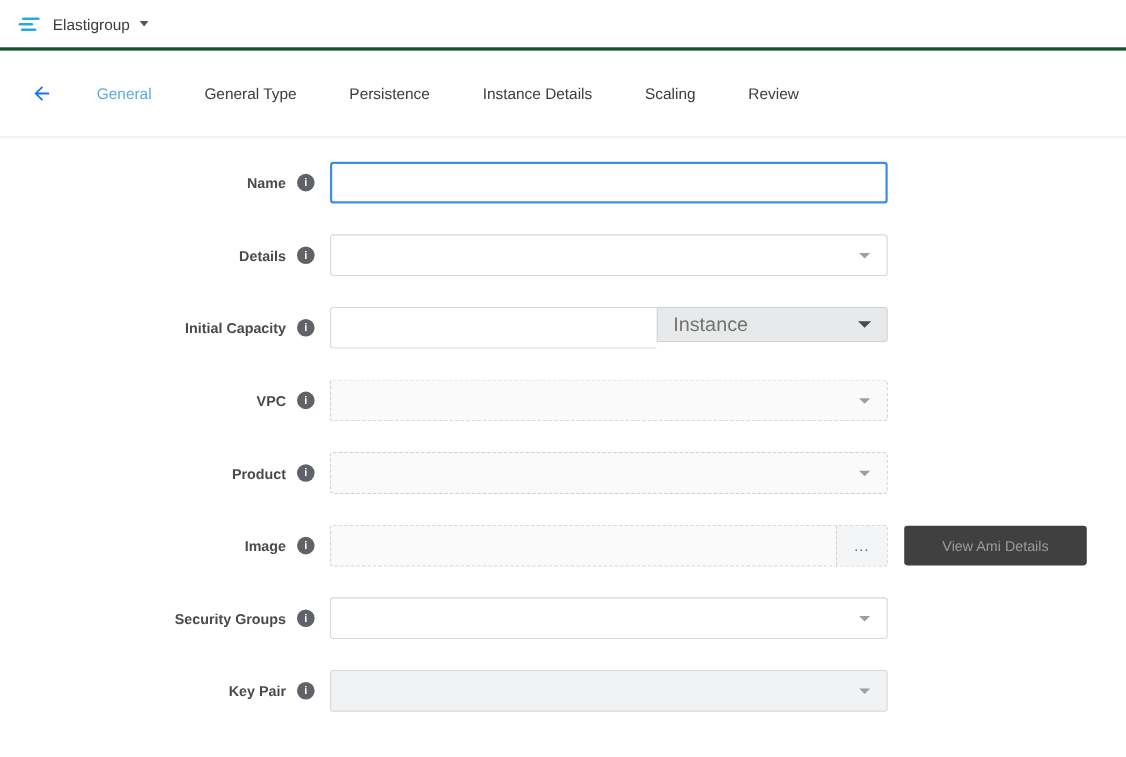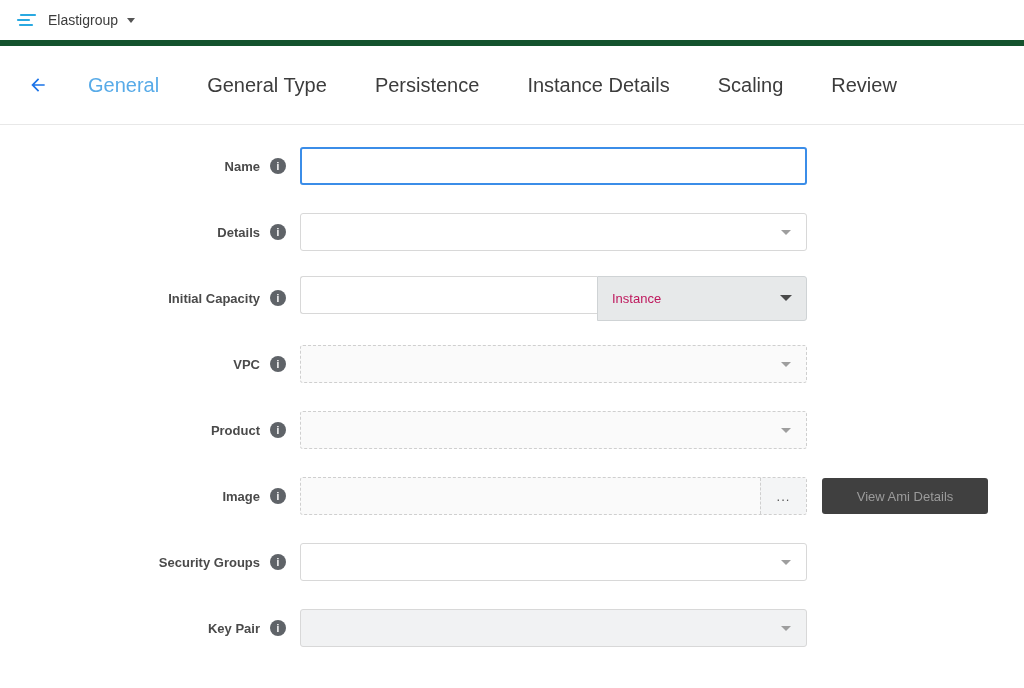--- a/index.html
+++ b/index.html
@@ -11,21 +11,21 @@
     overflow: hidden;
     color: #3c3c3c;
   }
 
   
   .app-header {
     height: 46px;
     display: flex;
     align-items: center;
     padding: 0 16px;
-    border-bottom: 6px solid #14532d;
+    border-bottom: 3px solid #14532d;
   }
   .logo { display: flex; align-items: center; }
   .app-name { margin-left: 10px; font-size: 14px; color: #3c3c3c; }
   .tri {
     width: 0; height: 0;
     border-left: 4px solid transparent;
     border-right: 4px solid transparent;
     border-top: 5px solid #555;
   }
   .app-header .tri { margin-left: 9px; cursor: pointer; }
@@ -38,21 +38,21 @@
     border-bottom: 1px solid #e8e8e8;
     padding-left: 26px;
   }
   .back-btn {
     display: flex; align-items: center; justify-content: center;
     width: 24px; height: 24px;
     margin-right: 38px;
     cursor: pointer;
   }
   .tab {
-    font-size: 20px;
+    font-size: 14px;
     color: #3c3c3c;
     margin-right: 48px;
     cursor: pointer;
     white-space: nowrap;
   }
   .tab.active { color: #58abe8; }
 
   
   .form { padding-top: 22px; }
   .row {
@@ -128,31 +128,31 @@
   }
   .select.gray { background: #f1f2f3; }
 
   
   .capacity-input {
     flex: 1;
     border-radius: 3px 0 0 3px;
     border-right: none;
   }
   .unit-select {
-    width: 210px; height: 45px;
+    width: 210px; height: 32px;
     flex-shrink: 0;
     background: #e7e9ea;
     border: 1px solid #cfd3d5;
     border-radius: 0 3px 3px 0;
     display: flex;
     align-items: center;
     justify-content: space-between;
     padding: 0 14px;
-    font-size: 13px;
-    color: #be185d;
+    font-size: 18px;
+    color: #737373;
     cursor: pointer;
   }
   .unit-select .tri {
     border-left-width: 6px;
     border-right-width: 6px;
     border-top: 6px solid #4a4a4a;
   }
 
   
   .image-group {

